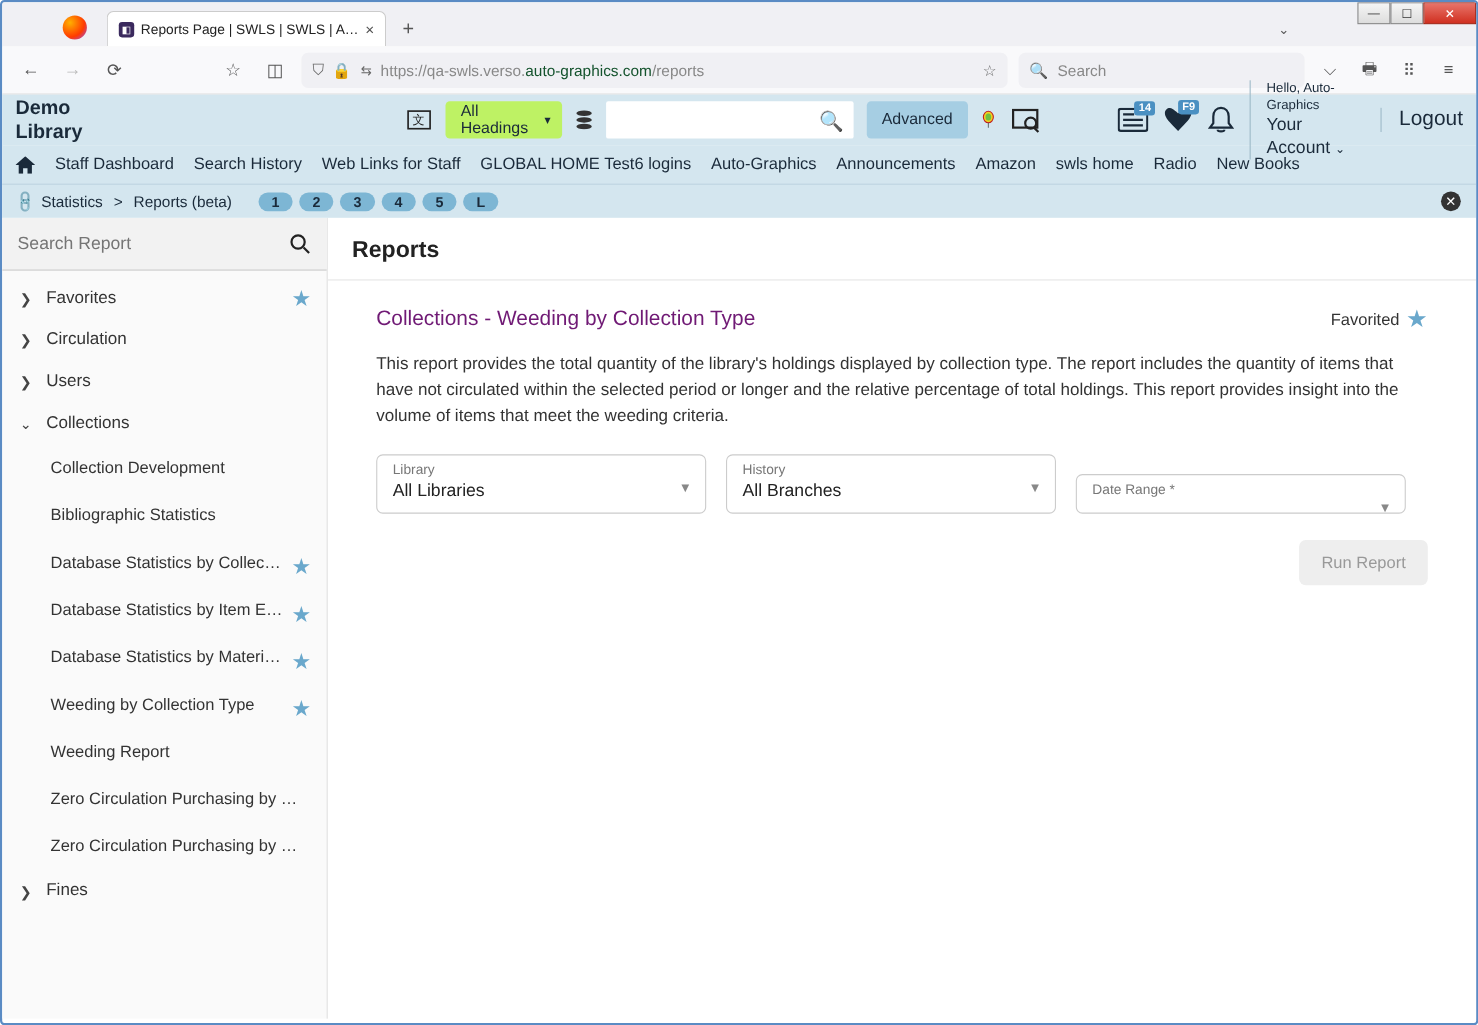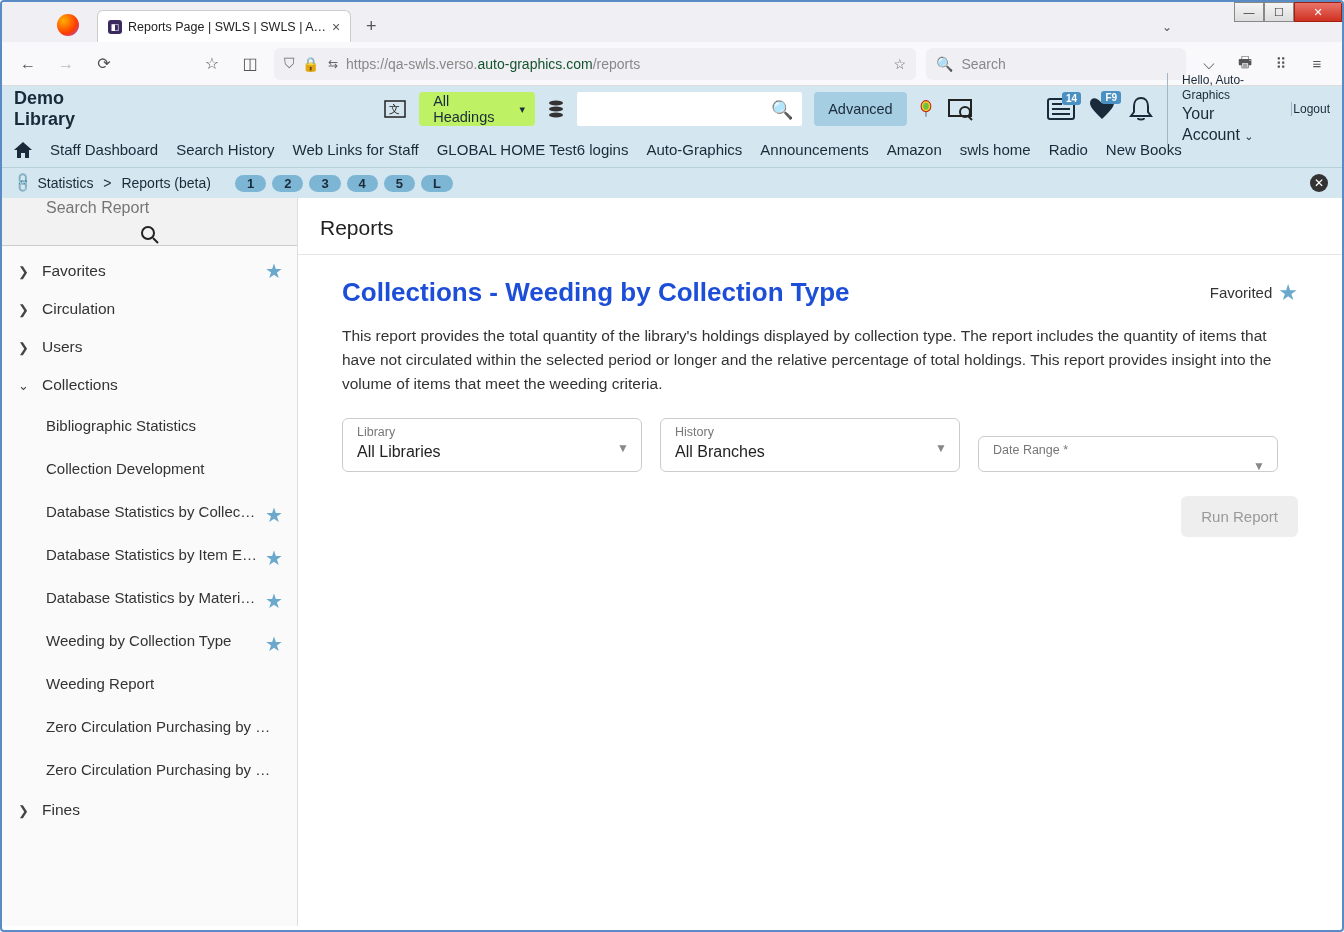--- a/index.html
+++ b/index.html
@@ -44,52 +44,52 @@
 .main-search-wrap .sicon { position:absolute; right:8px; top:7px; color:#4a90c2; font-size:18px;}
 .adv-btn { height:34px; background:#a6cee3; border-radius:4px; padding:0 14px; display:flex; align-items:center; font-size:14.5px; color:#1a2a3a; cursor:pointer;}
 .hdr-icons { display:flex; align-items:center; gap:14px; margin-left:auto;}
 .balloon { width:18px; height:24px; position:relative;}
 .balloon svg { width:100%; height:100%;}
 .magnify { font-size:22px; color:#222;}
 .badge-box { position:relative; }
 .badge { position:absolute; top:-6px; right:-6px; background:#4a90c2; color:#fff; font-size:10px; padding:1px 4px; border-radius:3px; font-weight:600;}
 .account-block { font-size:12px; color:#1a2a3a; line-height:1.3; cursor:pointer; border-left:1px solid #9db9c8; padding-left:14px;}
 .account-block .big { font-size:16px; font-weight:400;}
-.logout { font-size:12px; color:#1a2a3a; cursor:pointer; border-left:1px solid #9db9c8; padding-left:1px; margin-left:10px;}
+.logout { font-size:19px; color:#1a2a3a; cursor:pointer; border-left:1px solid #9db9c8; padding-left:16px; margin-left:10px;}
 
 
 .nav-bar { height:36px; background:#d4e6ef; display:flex; align-items:center; padding:0 12px; gap:18px; font-size:15px; color:#1a2a3a; border-bottom:1px solid #b8d0dc;}
 .nav-bar .home { font-size:17px; cursor:pointer;}
 .nav-bar a { cursor:pointer; }
 
 
 .crumb-row { height:30px; background:#d4e6ef; display:flex; align-items:center; padding:0 12px; gap:6px; font-size:14px; color:#1a2a3a; position:relative;}
 .link-icon { font-size:14px; transform:rotate(-45deg); display:inline-block;}
 .pill { background:#7db6d4; border-radius:10px; padding:1px 12px; font-size:13px; font-weight:600; color:#1a2a3a; cursor:pointer;}
 .crumb-close { position:absolute; right:14px; font-size:18px; color:#333; cursor:pointer; background:#333; color:#fff; width:18px; height:18px; border-radius:50%; display:flex; align-items:center; justify-content:center; font-size:12px;}
 
 
 .main { display:flex; height: calc(100% - 40px - 44px - 46px - 36px - 30px - 4px); }
 .sidebar { width:296px; border-right:1px solid #ddd; background:#fafafa; display:flex; flex-direction:column;}
-.search-report { height:48px; display:flex; align-items:center; padding:0 14px; border-bottom:1px solid #ccc; gap:8px; background:#f2f2f2;flex-direction:column;}
+.search-report { height:48px; display:flex; align-items:center; padding:0 14px; border-bottom:1px solid #ccc; gap:8px; background:#f2f2f2;}
 .search-report input { flex:1; border:none; background:transparent; font-size:16px; color:#888; outline:none;}
 .cat-list { flex:1; overflow-y:auto; padding:6px 0;}
 .cat-item { display:flex; align-items:center; padding:10px 16px; font-size:15.5px; color:#333; cursor:pointer; gap:12px; position:relative;}
 .cat-item .chev { font-size:13px; color:#444; width:12px;}
 .star { color:#6aa8cc; font-size:20px; position:absolute; right:14px;}
 .sub-item { padding:13px 16px 13px 44px; font-size:15px; color:#333; cursor:pointer; position:relative; white-space:nowrap; overflow:hidden; text-overflow:ellipsis;}
 .sub-item.has-star { padding-right:40px; }
 
 
 .content { flex:1; background:#fff; overflow:auto;}
 .content-hdr { padding:18px 22px 14px; border-bottom:1px solid #e5e5e5;}
-.content-hdr h1 { font-size:21px; font-weight:400; color:#222;}
+.content-hdr h1 { font-size:21px; font-weight:700; color:#222;}
 .report-body { padding:22px 44px;}
 .report-title-row { display:flex; align-items:center; justify-content:space-between; margin-bottom:16px;}
-.report-title { font-size:26px; font-weight:700; color:#1d4ed8;}
+.report-title { font-size:19px; font-weight:400; color:#701a75;}
 .fav-badge { display:flex; align-items:center; gap:6px; font-size:15px; color:#333;}
 .fav-badge .star { position:static; font-size:22px;}
 .report-desc { font-size:15.5px; color:#333; line-height:1.55; margin-bottom:22px;}
 .filters { display:flex; gap:18px; margin-bottom:24px;align-items:flex-end;}
 .filter { flex:1; border:1px solid #ccc; border-radius:6px; padding:6px 14px 10px; position:relative; max-width:300px;}
 .filter-label { font-size:12.5px; color:#777; }
 .filter-value { font-size:16px; color:#222; margin-top:4px;}
 .filter .dd { position:absolute; right:12px; top:22px; color:#888; font-size:12px;}
 .run-btn { float:right; background:#eee; color:#999; border:none; border-radius:6px; padding:12px 20px; font-size:15px; cursor:not-allowed;}
 
@@ -266,22 +266,22 @@
         <span>Circulation</span>
       </div>
       <div class="cat-item">
         <span class="chev">❯</span>
         <span>Users</span>
       </div>
       <div class="cat-item">
         <span class="chev" style="display:inline-block">⌄</span>
         <span>Collections</span>
       </div>
+      <div class="sub-item"><span>Collection Development</span></div>
       <div class="sub-item"><span>Bibliographic Statistics</span></div>
-      <div class="sub-item"><span>Collection Development</span></div>
       <div class="sub-item has-star"><span>Database Statistics by Collection …</span><span class="star">★</span></div>
       <div class="sub-item has-star"><span>Database Statistics by Item Except…</span><span class="star">★</span></div>
       <div class="sub-item has-star"><span>Database Statistics by Material Ty…</span><span class="star">★</span></div>
       <div class="sub-item has-star"><span>Weeding by Collection Type</span><span class="star">★</span></div>
       <div class="sub-item"><span>Weeding Report</span></div>
       <div class="sub-item"><span>Zero Circulation Purchasing by Collect…</span></div>
       <div class="sub-item"><span>Zero Circulation Purchasing by Materi…</span></div>
       <div class="cat-item">
         <span class="chev">❯</span>
         <span>Fines</span>

